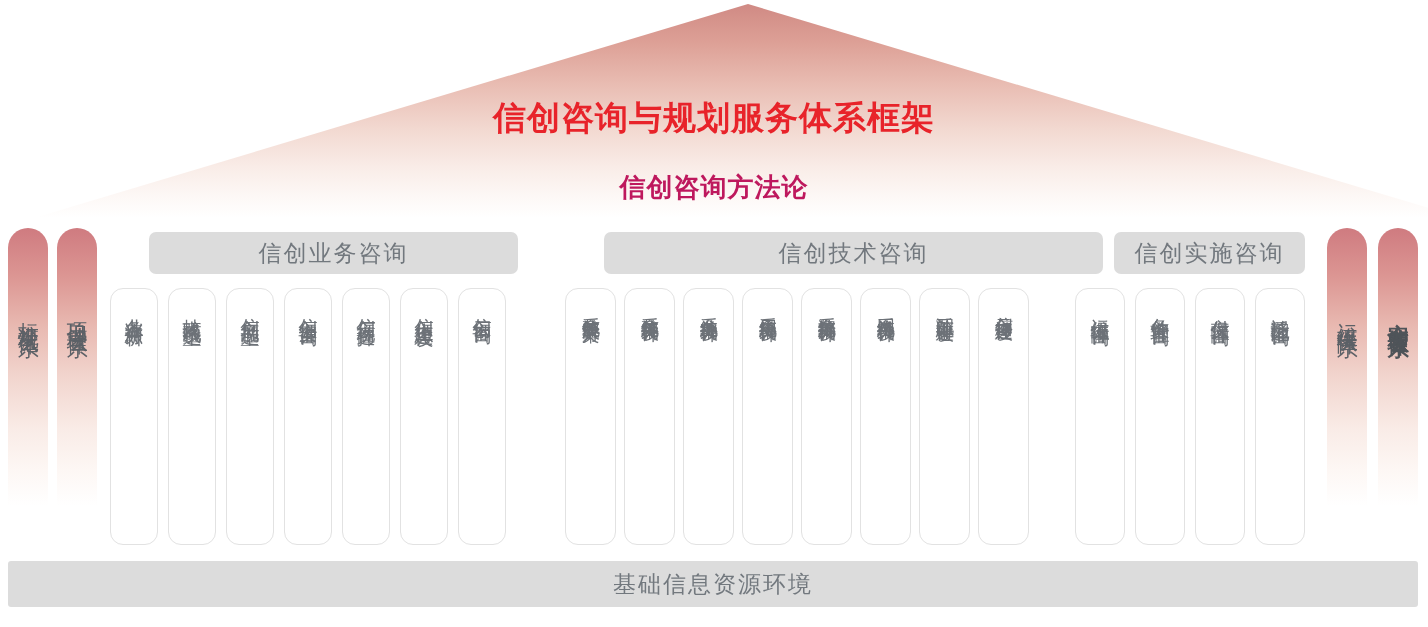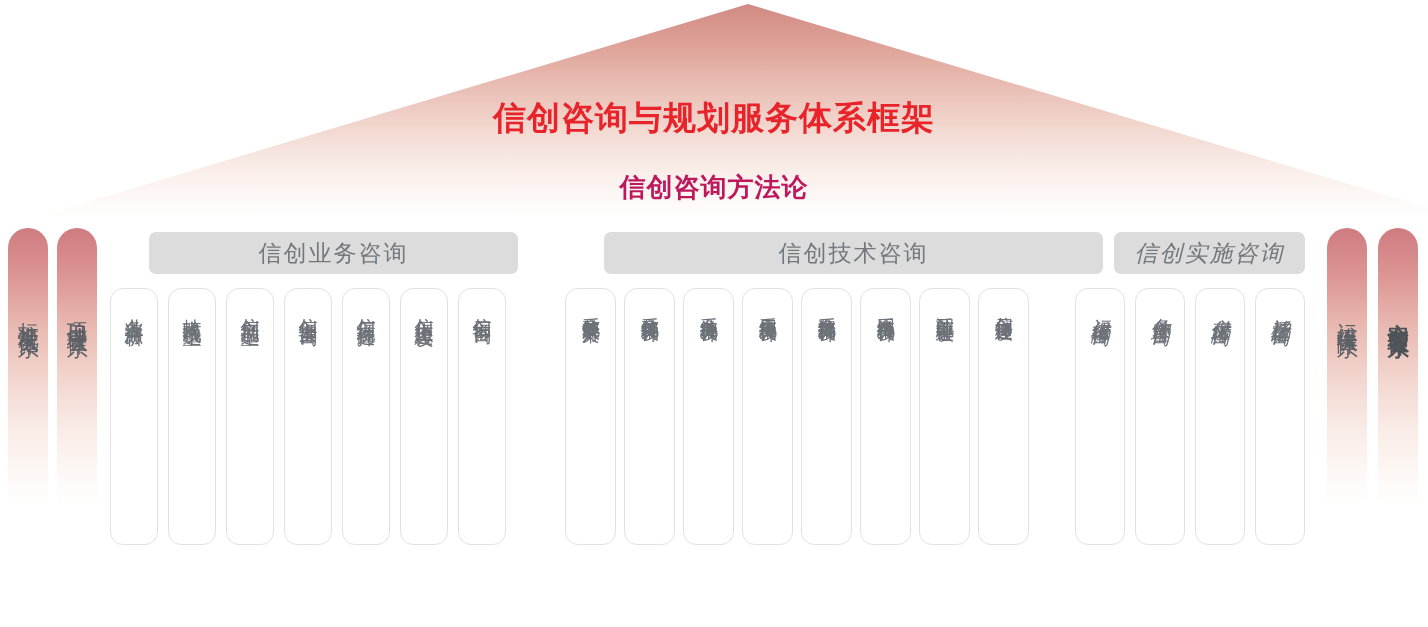--- a/index.html
+++ b/index.html
@@ -138,21 +138,21 @@
     letter-spacing: 2px;
     line-height: 1.05;
     white-space: nowrap;
   }
 
   #group-0 { left: 110px; width: 408px; }
   #group-0 .item-card { width: 48px; }
   #group-1 { left: 565px; width: 538px; }
   #group-1 .item-card { width: 51px; }
   #group-1 .item-card .vtext { font-size: 18px; letter-spacing: 1px; }
-  #group-2 { left: 1075px; width: 230px; font-style: italic; }
+  #group-2 { left: 1075px; width: 230px; }
   #group-2 .item-card { width: 50px; }
 
   #group-0 .group-items { gap: 10px; }
   #group-1 .group-items { gap: 8px; }
   #group-2 .group-items { gap: 10px; }
 
   
   .foundation {
     position: absolute;
     left: 8px;
@@ -276,14 +276,15 @@
         </div>
       <div class="item-card">
           <span class="vtext">交付保障咨询</span>
         </div>
       <div class="item-card">
           <span class="vtext">迁移适配咨询</span>
         </div>
     </div>
   </div>
 
+  <div class="foundation">基础信息资源环境</div>
 
 </div>
 
 </body></html>

